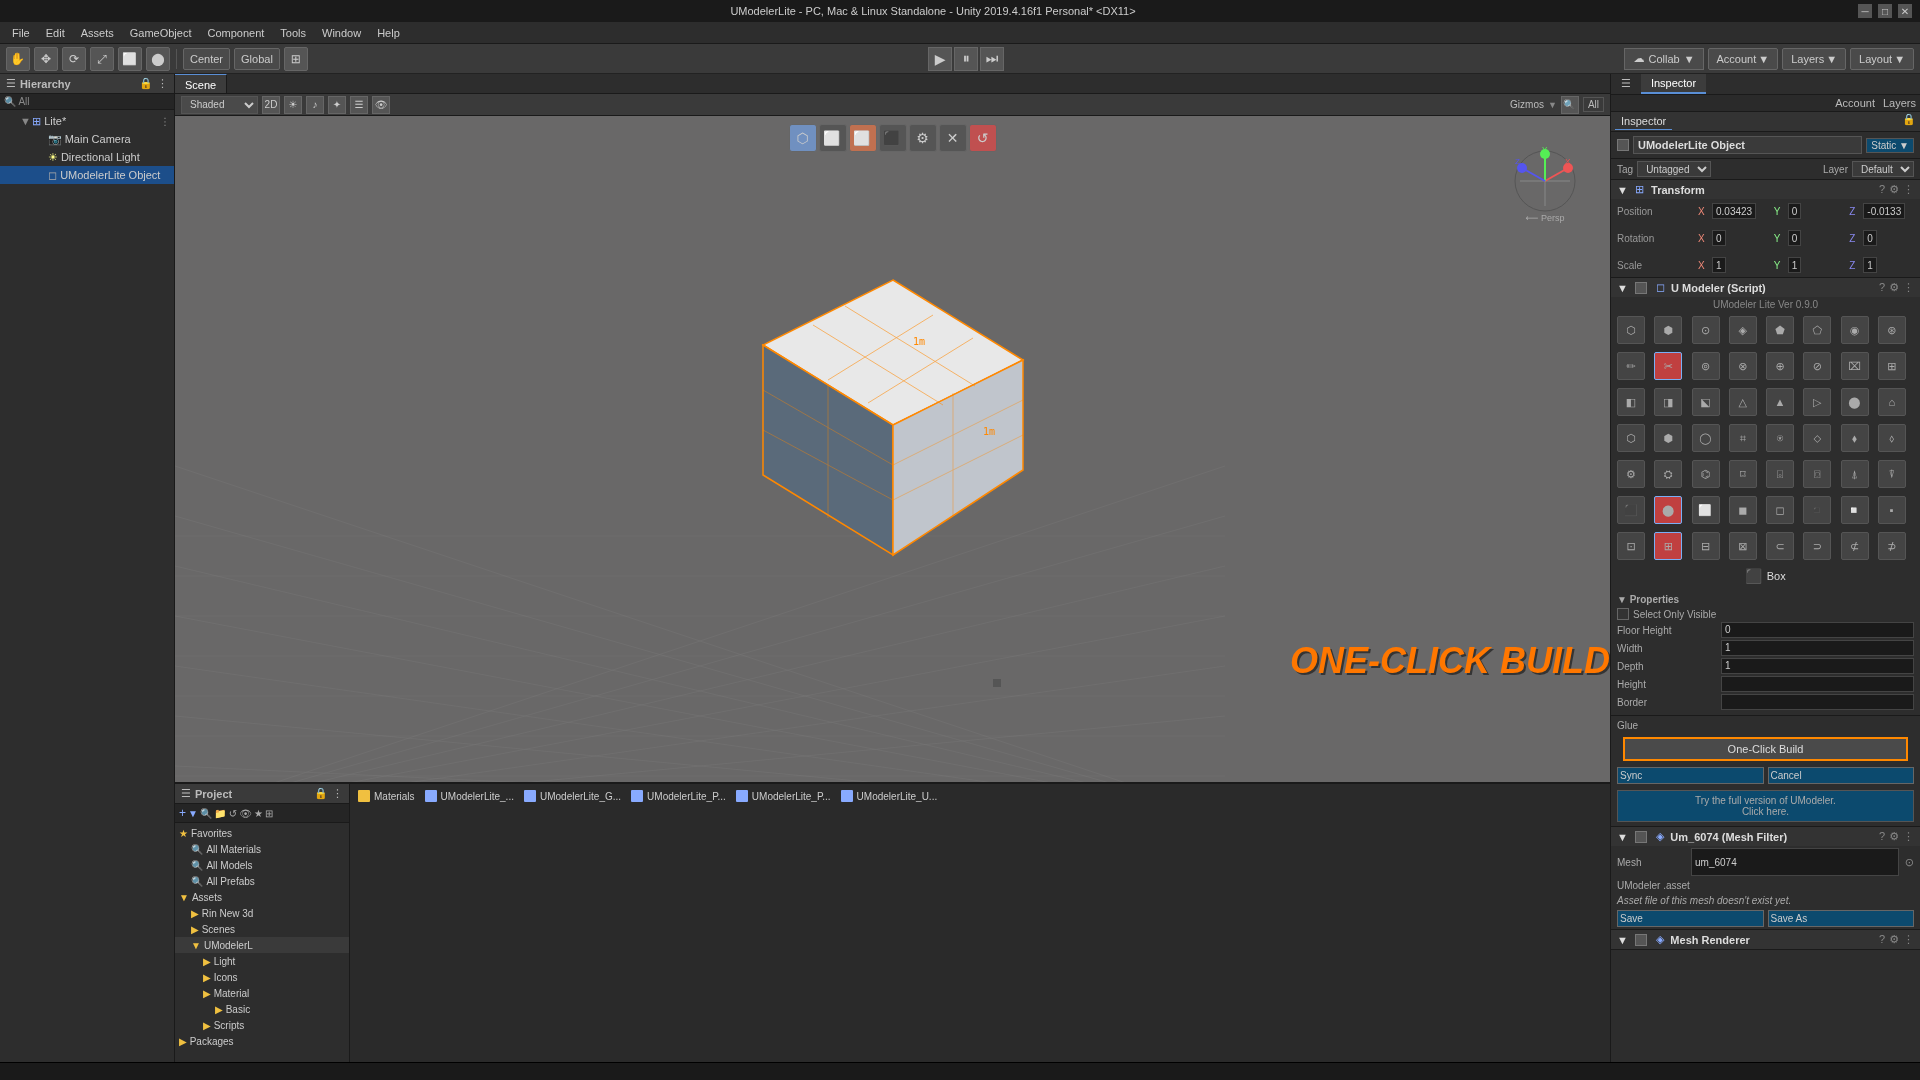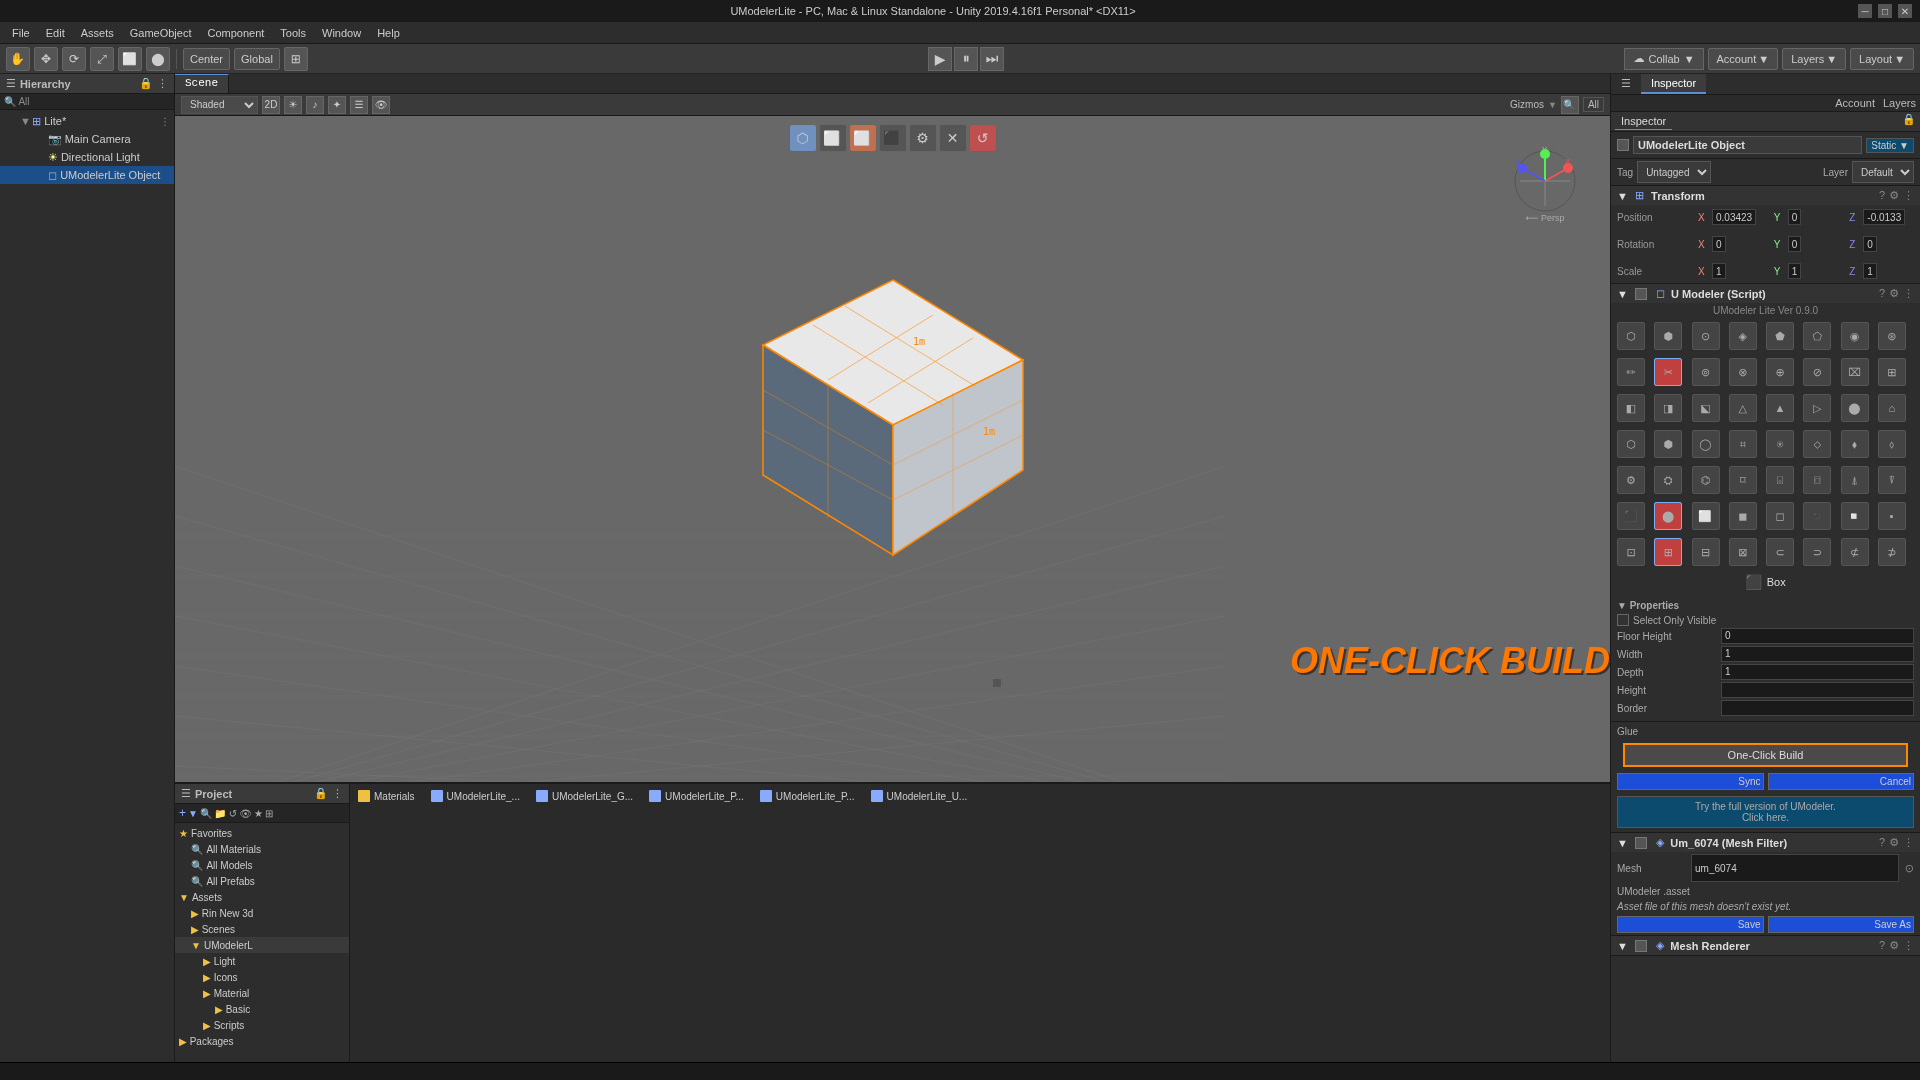--- a/index.html
+++ b/index.html
@@ -187,23 +187,22 @@
       align-items: center;
       border-bottom: 1px solid #1a1a1a;
     }
     .scene-tab {
       padding: 4px 10px;
       font-size: 11px;
       color: #bbb;
       cursor: pointer;
       height: 100%;
       display: flex;
-      align-items: flex-end;
+      align-items: flex-start;
       border-right: 1px solid #1a1a1a;
-      font-family: Liberation Mono, monospace;
     }
     .scene-tab.active {
       background: #3c3c3c;
       color: #fff;
       border-top: 1px solid #5a8fd6;
     }
     .scene-toolbar {
       background: #3a3a3a;
       height: 22px;
       display: flex;
@@ -355,21 +354,21 @@
       padding: 2px 6px;
       gap: 4px;
       border-bottom: 1px solid #1a1a1a;
     }
     .tag-select {
       background: #3a3a3a;
       border: 1px solid #555;
       color: #ccc;
       font-size: 10px;
       padding: 1px 4px;
-      height: 22px;
+      height: 16px;
     }
 
     
     .component-section {
       border-bottom: 1px solid #1a1a1a;
     }
     .component-header {
       display: flex;
       align-items: center;
       padding: 3px 6px;
@@ -605,27 +604,27 @@
       padding: 2px 6px;
       font-style: italic;
     }
     .save-row {
       display: flex;
       gap: 4px;
       padding: 2px 6px;
     }
     .save-btn {
       flex: 1;
-      background: #1d4ed8;
+      background: #0c4a6e;
       border: 1px solid #666;
       color: #ccc;
       font-size: 10px;
       padding: 2px;
       cursor: pointer;
-      text-align: right;
+      text-align: left;
     }
 
     
     ::-webkit-scrollbar { width: 6px; height: 6px; }
     ::-webkit-scrollbar-track { background: #2a2a2a; }
     ::-webkit-scrollbar-thumb { background: #555; border-radius: 3px; }
 
     .umodeler-version {
       font-size: 10px;
       color: #888;
@@ -990,21 +989,21 @@
           </div>
 
           <div class="project-tree-item">
             <span class="folder-icon">▶</span>
             <span>Packages</span>
           </div>
         </div>
       </div>
 
       <div class="bottom-right">
-        <div style="display:flex;flex-wrap:wrap;gap:8px;padding:4px;">
+        <div style="display:flex;flex-wrap:wrap;gap:2px;padding:4px;">
 
           <div class="file-item">
             <div class="file-icon folder"></div>
             <span>Materials</span>
           </div>
           <div class="file-item">
             <div class="file-icon"></div>
             <span>UModelerLite_...</span>
           </div>
           <div class="file-item">

